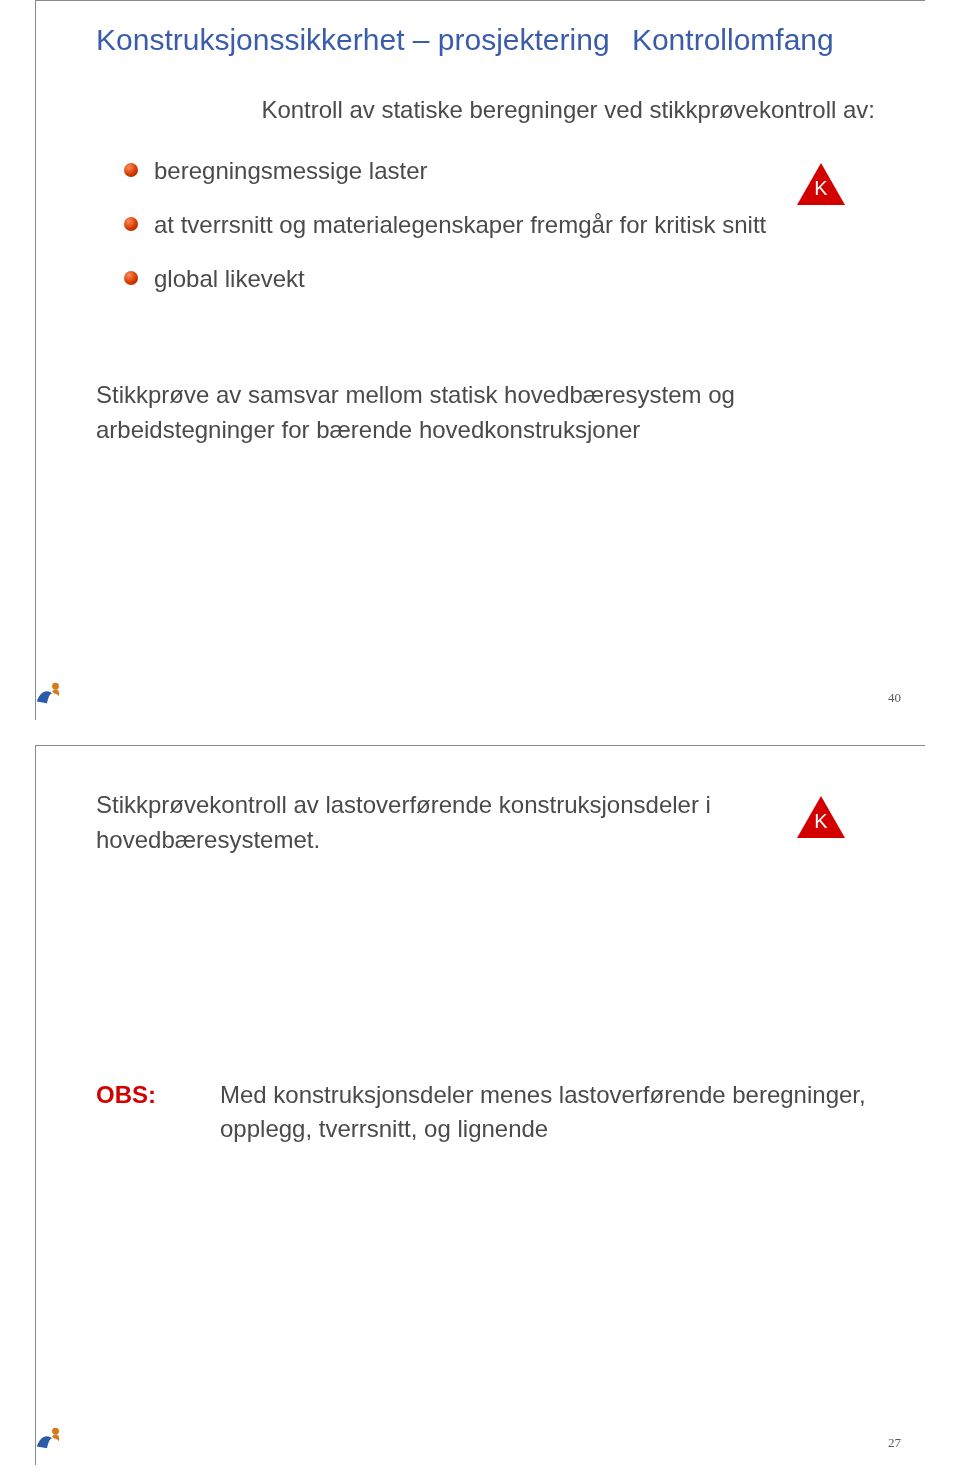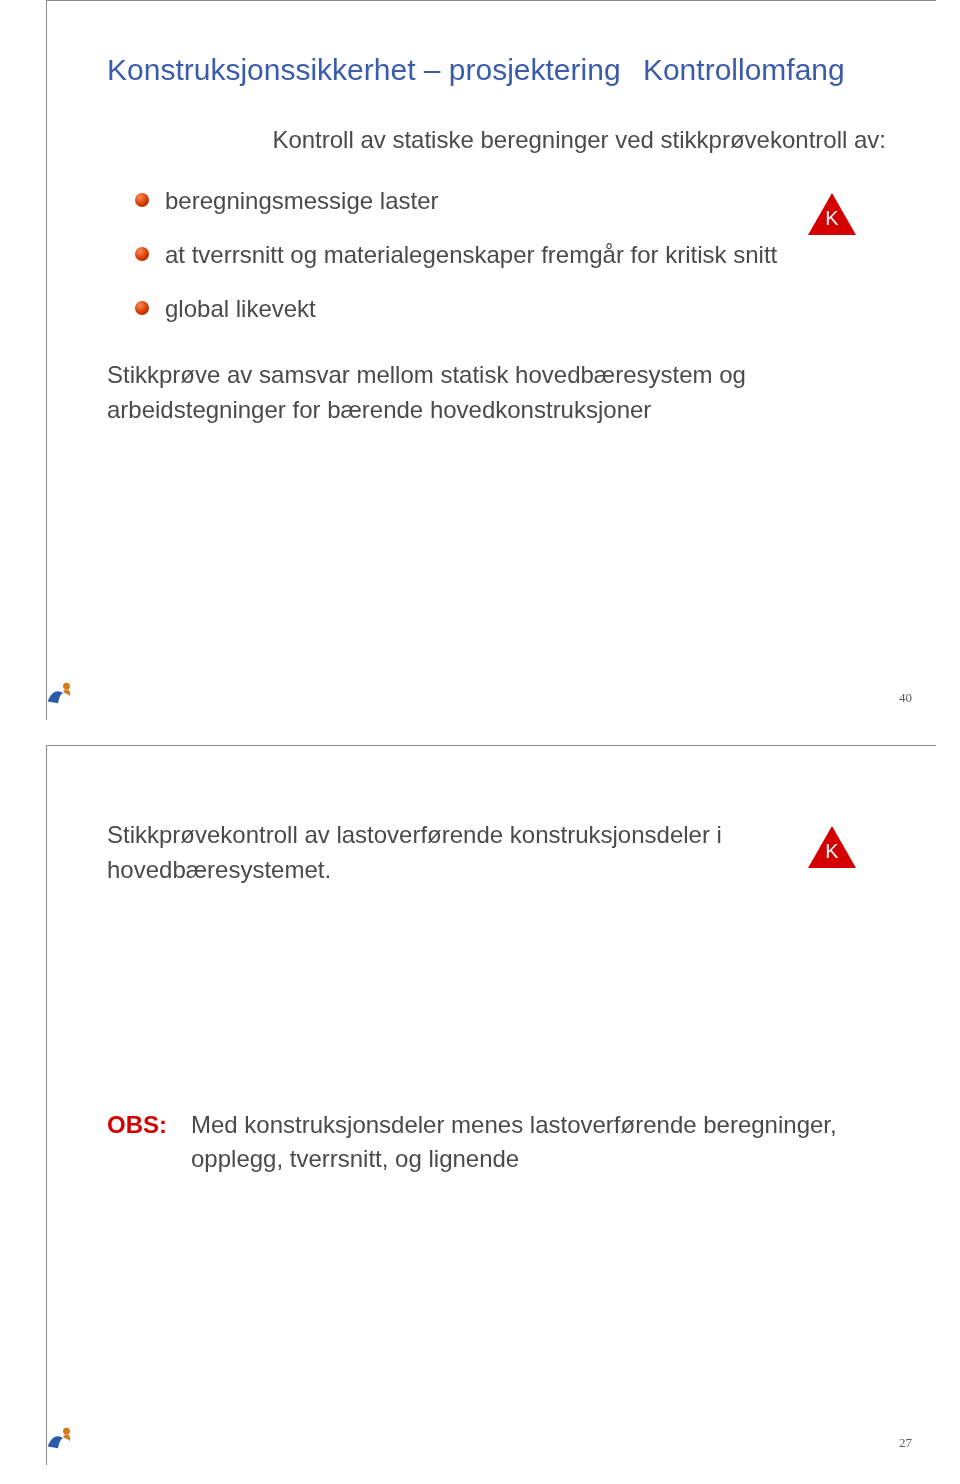--- a/index.html
+++ b/index.html
@@ -6,25 +6,25 @@
   body {
     background: #ffffff;
     font-family: Arial, Helvetica, sans-serif;
     width: 960px;
     height: 1484px;
     position: relative;
     color: #4a4a4a;
   }
   .slide {
     position: absolute;
-    left: 46px;
+    left: 35px;
     width: 890px;
     border-left: 1px solid #8a8a8a;
     border-top: 1px solid #8a8a8a;
-    padding: 52px 50px 30px 60px;
+    padding: 22px 50px 30px 60px;
   }
   .slide1 { top: 0; height: 720px; }
   .slide2 { top: 745px; height: 720px; }
   .title {
     font-size: 30px;
     font-weight: normal;
     color: #3a5caa;
     margin-bottom: 36px;
     font-family: "Gill Sans", "Gill Sans MT", Arial, sans-serif;
   }
@@ -77,20 +77,21 @@
     left: -24px; top: 14px;
     width: 48px;
     text-align: center;
     color: #fff;
     font-size: 20px;
     font-family: Arial, sans-serif;
   }
   .para {
     font-size: 24px;
     line-height: 1.45;
+    margin-top: 50px;
   }
   .pagenum {
     position: absolute;
     right: 24px;
     bottom: 14px;
     font-size: 13px;
     color: #5a5a5a;
     font-family: Liberation Serif, serif;
   }
   .logo {
@@ -112,20 +113,21 @@
     line-height: 1.45;
     flex: 1;
     margin-right: 20px;
   }
   .obs-block {
     display: flex;
     align-items: flex-start;
     margin-top: 220px;
     font-size: 24px;
     line-height: 1.45;
+    gap: 40px;
   }
   .obs-label {
     color: #d40000;
     font-weight: bold;
     margin-right: 24px;
     flex: 0 0 auto;
     font-family: Arial, sans-serif;
   }
   .obs-text { flex: 1; }
 </style>

